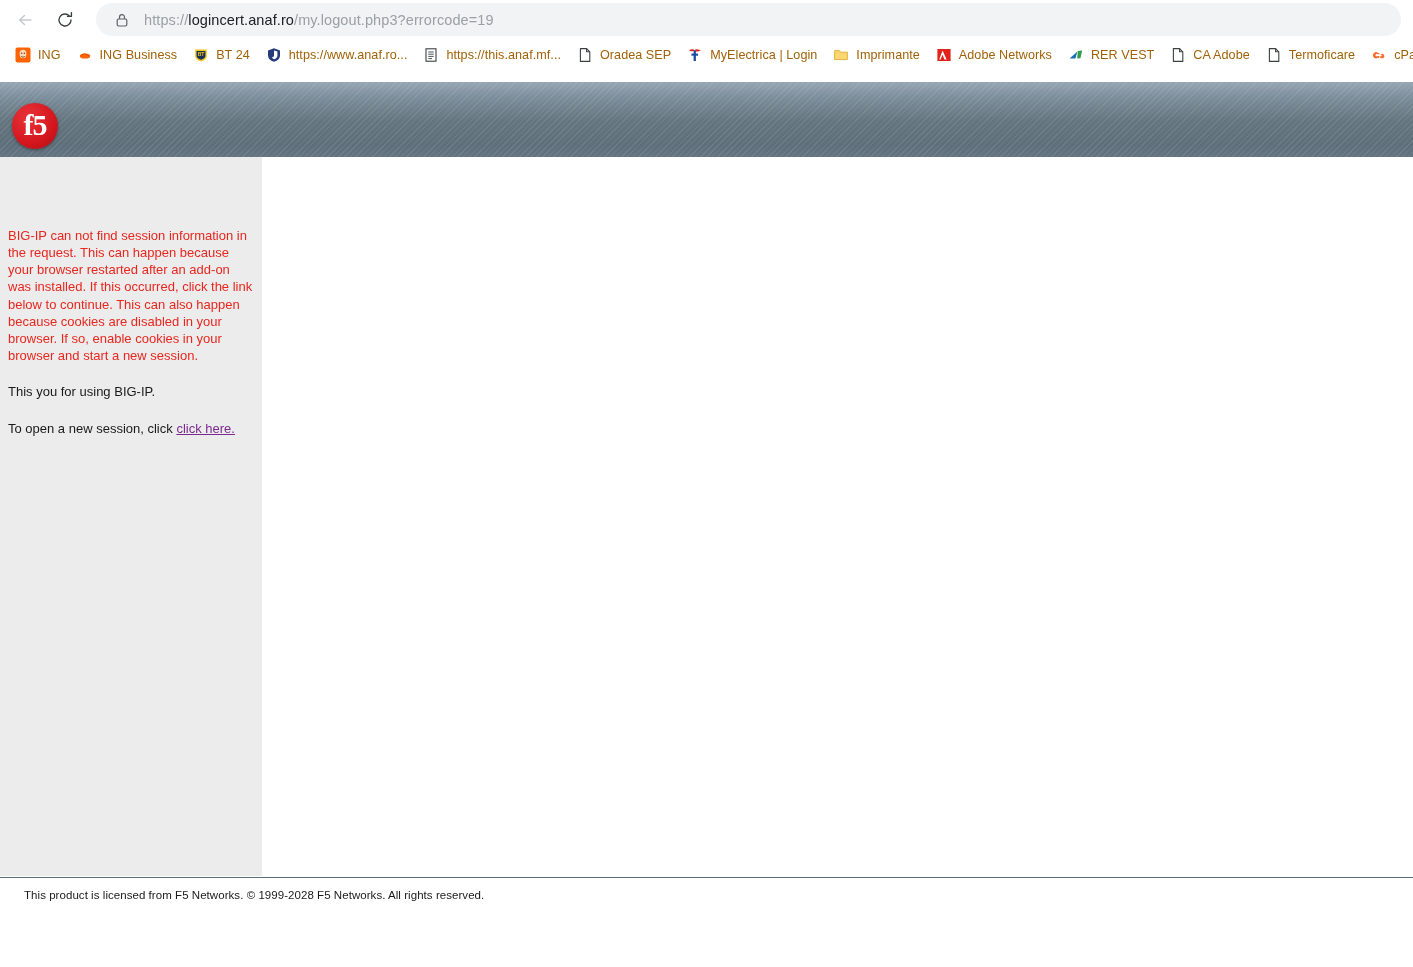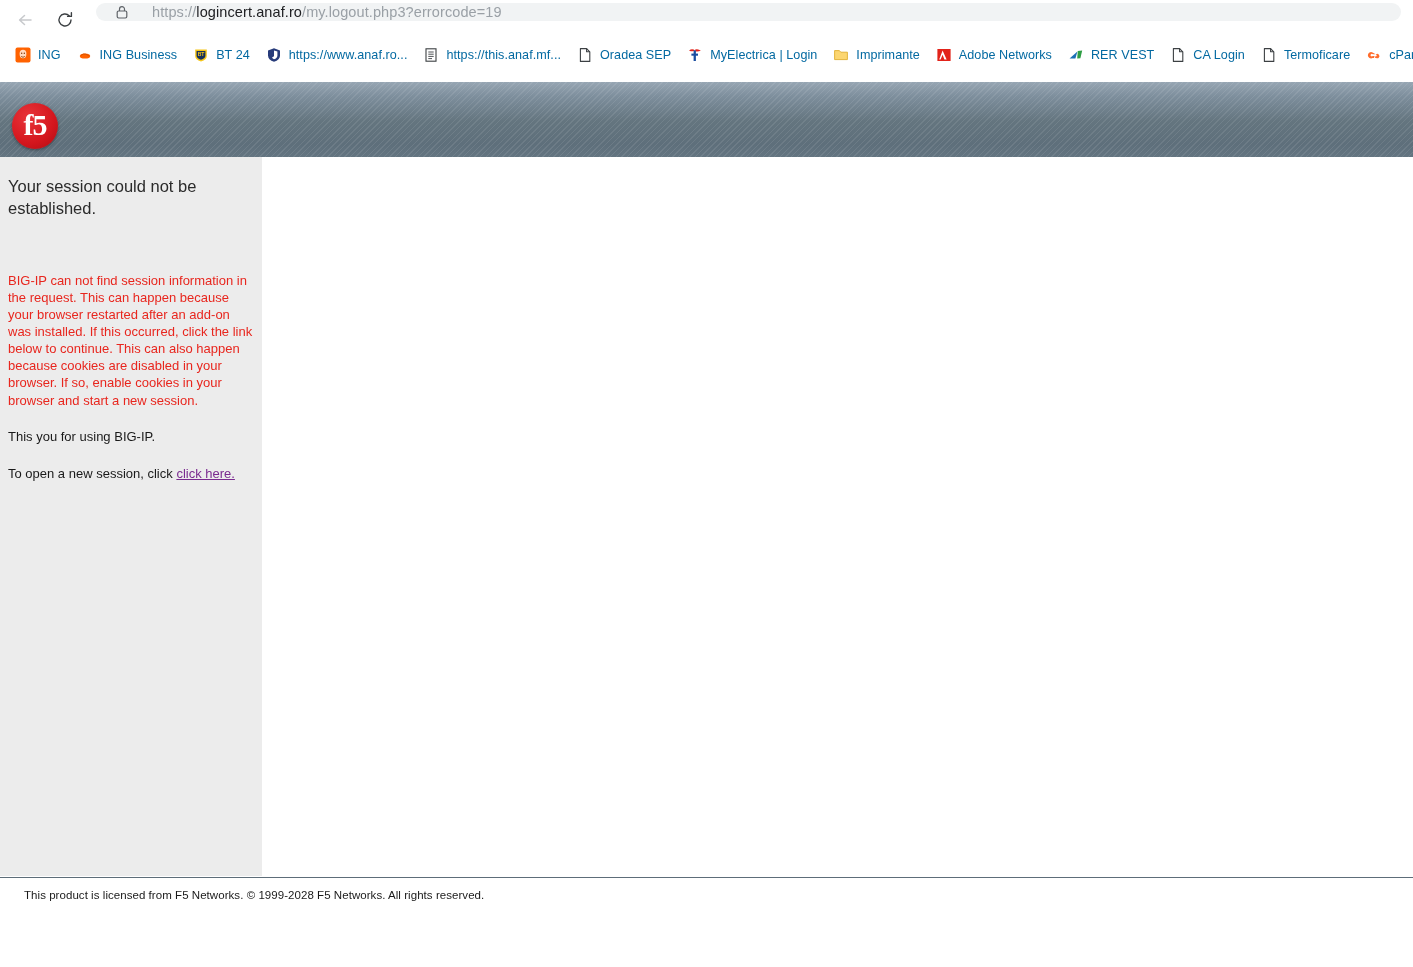--- a/index.html
+++ b/index.html
@@ -42,26 +42,25 @@
     justify-content: center;
     border-radius: 4px;
   }
   .nav-btn.first { margin-left: 8px; }
 
   .url-bar {
     position: absolute;
     left: 96px;
     top: 3px;
     width: 1305px;
-    height: 18px;
+    height: 33px;
     background: #f1f3f4;
     border-radius: 17px;
     display: flex;
     align-items: center;
-    gap: 8px;
   }
   .lock-icon {
     width: 16px;
     height: 16px;
     margin-left: 18px;
     margin-right: 14px;
     flex: 0 0 auto;
   }
   .url-text {
     font-size: 14.5px;
@@ -98,21 +97,21 @@
   .bookmark:first-child { margin-left: 8px; }
   .bm-icon {
     width: 16px;
     height: 16px;
     margin-right: 7px;
     flex: 0 0 auto;
     display: block;
   }
   .bm-label {
     font-size: 12.6px;
-    color: #0369a1;
+    color: #a16207;
     letter-spacing: 0.05px;
   }
 
   
   .f5-header {
     position: absolute;
     left: 0;
     top: 70px;
     width: 1413px;
     height: 87px;
@@ -338,21 +337,21 @@
         <path d="M9.8 4 L14.2 3.4 L12.4 11.2 L9.2 11.4 Z" fill="#2f9e44"></path>
       </svg>
       <span class="bm-label">RER VEST</span>
     </div>
 
     <div class="bookmark">
       <svg class="bm-icon" viewBox="0 0 16 16">
         <path d="M3.4 1.6 H9.6 L12.8 4.8 V14.4 H3.4 Z" fill="#ffffff" stroke="#3c4043" stroke-width="1.1" stroke-linejoin="round"></path>
         <path d="M9.6 1.6 V4.8 H12.8" fill="none" stroke="#3c4043" stroke-width="1.1" stroke-linejoin="round"></path>
       </svg>
-      <span class="bm-label">CA Login</span>
+      <span class="bm-label">CA Adobe</span>
     </div>
 
     <div class="bookmark">
       <svg class="bm-icon" viewBox="0 0 16 16">
         <path d="M3.4 1.6 H9.6 L12.8 4.8 V14.4 H3.4 Z" fill="#ffffff" stroke="#3c4043" stroke-width="1.1" stroke-linejoin="round"></path>
         <path d="M9.6 1.6 V4.8 H12.8" fill="none" stroke="#3c4043" stroke-width="1.1" stroke-linejoin="round"></path>
       </svg>
       <span class="bm-label">Termoficare</span>
     </div>
 
@@ -369,21 +368,20 @@
 
 <div class="f5-header">
   <div class="f5-logo">
     <span class="f5-logo-text">f5</span>
   </div>
 </div>
 
 <div class="page-body">
   <div class="side-panel">
     <div class="content-inner">
-      <div class="msg-title">Your session could not be established.</div>
       <div class="msg-error">BIG-IP can not find session information in the request. This can happen because your browser restarted after an add-on was installed. If this occurred, click the link below to continue. This can also happen because cookies are disabled in your browser. If so, enable cookies in your browser and start a new session.</div>
       <div class="msg-thanks">This you for using BIG-IP.</div>
       <div class="msg-newsession"><span>To open a new session, click </span><a class="link-here" href="#">click here.</a></div>
     </div>
   </div>
 </div>
 
 <div class="footer-rule"></div>
 <div class="footer-text">This product is licensed from F5 Networks. © 1999-2028 F5 Networks. All rights reserved.</div>
 

